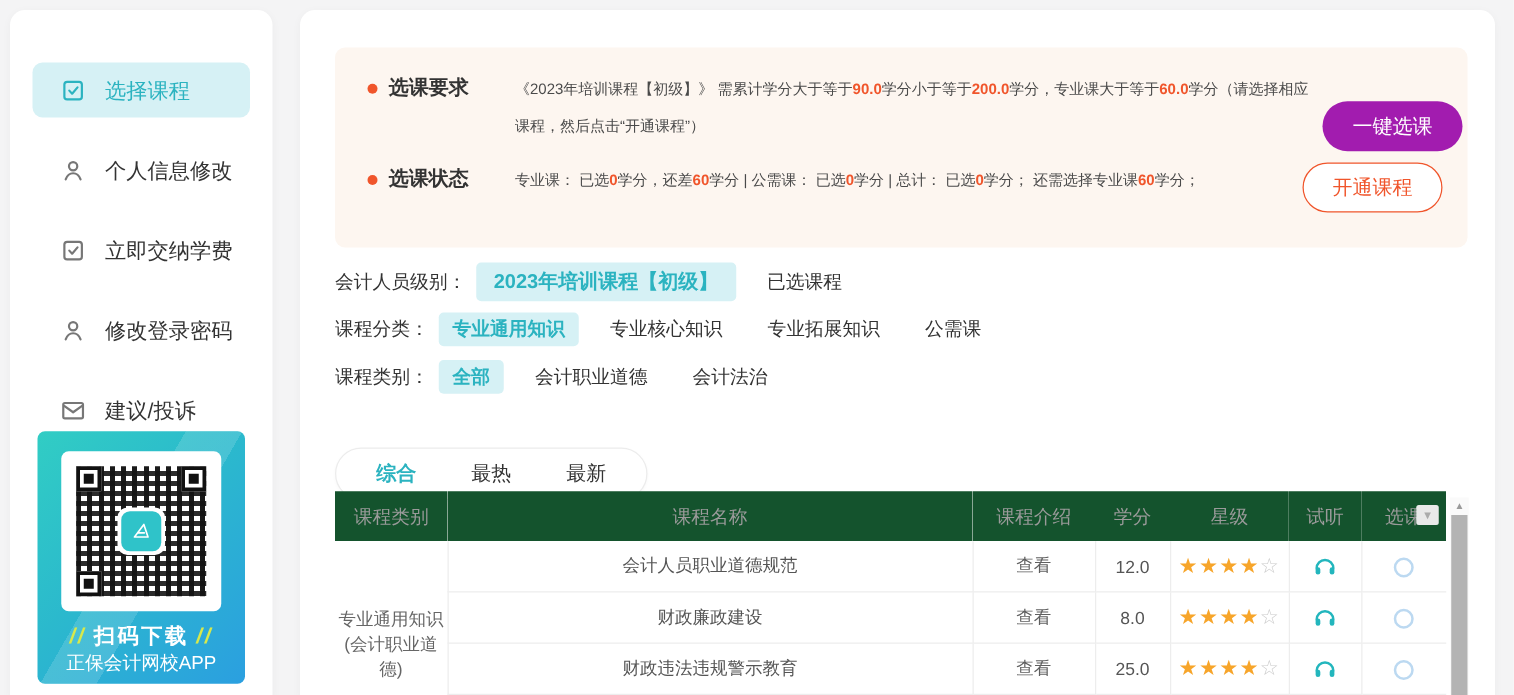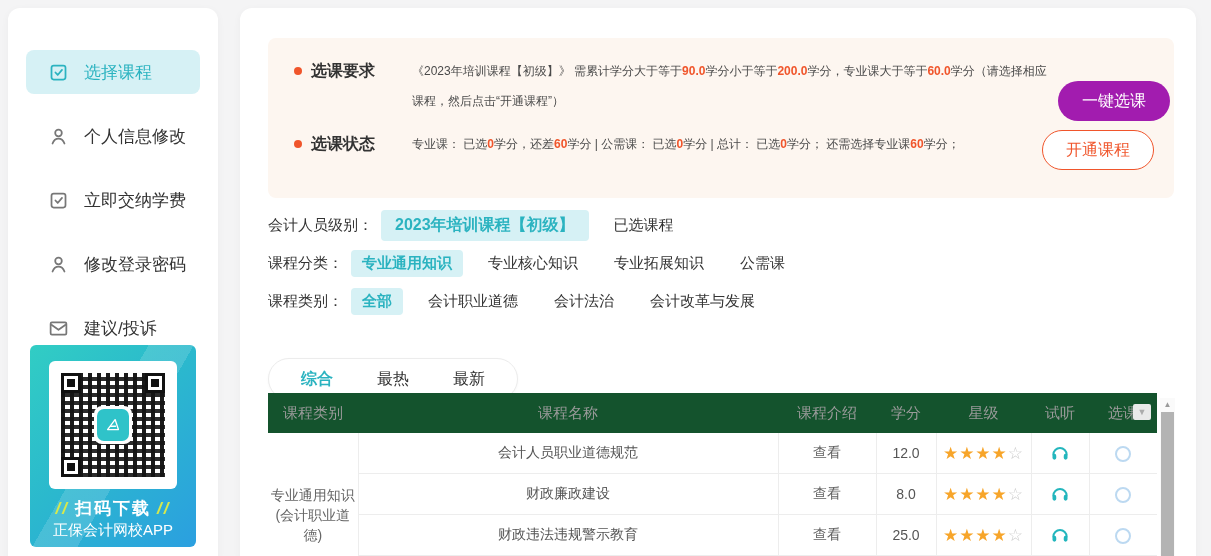--- a/index.html
+++ b/index.html
@@ -211,21 +211,20 @@
         <span class="opt sel">专业通用知识</span>
         <span class="opt">专业核心知识</span>
         <span class="opt">专业拓展知识</span>
         <span class="opt">公需课</span>
       </div>
       <div class="f-row">
         <span class="f-label">课程类别：</span>
         <span class="opt sel">全部</span>
         <span class="opt">会计职业道德</span>
         <span class="opt">会计法治</span>
-        <span class="opt">会计改革与发展</span>
       </div>
     </div>
 
   <div class="toolbar">
     <div class="sort-tabs" id="sort-tabs">
         <span class="sort-tab sel">综合</span>
         <span class="sort-tab">最热</span>
         <span class="sort-tab">最新</span>
       </div>
   </div>

